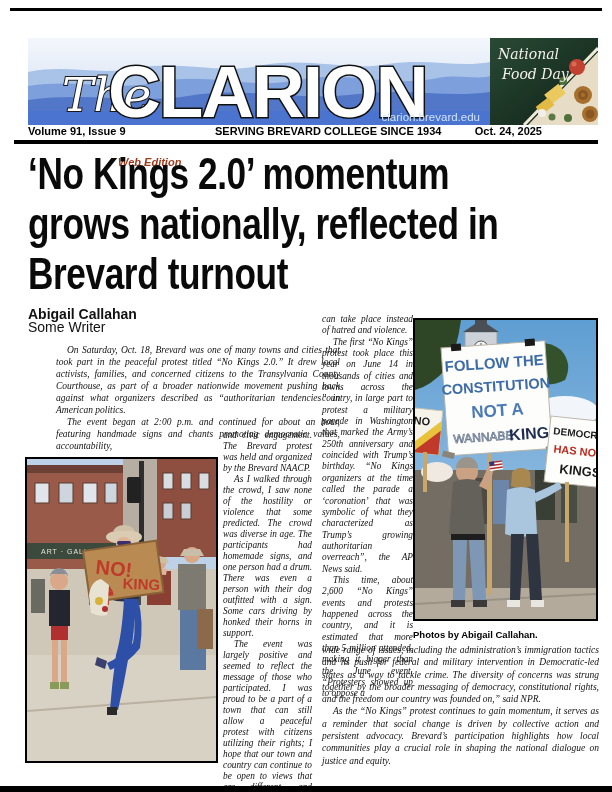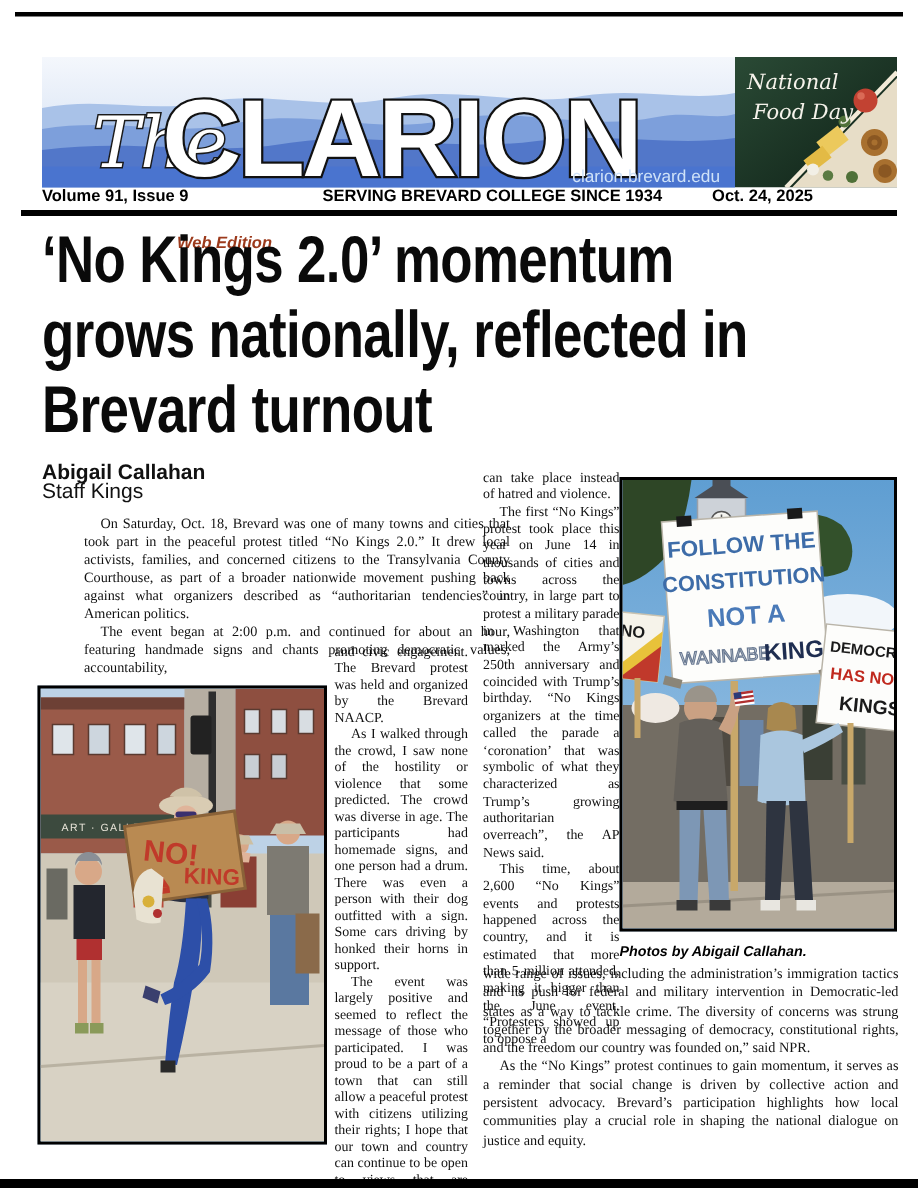--- a/index.html
+++ b/index.html
@@ -10,32 +10,32 @@
   .infobar{position:absolute;left:0;top:125px;width:556px;height:16px;
            font-family:"Liberation Sans",sans-serif;font-weight:bold;font-size:11px;color:#000;}
   .infobar span{position:absolute;top:0;white-space:nowrap;}
   .vol{left:28px;} .ed{left:118px;font-style:italic;margin-top:31px;} .tag{left:215px;} .date{right:14px;}
   .headline{position:absolute;left:28px;top:149px;width:700px;
             font-family:"Liberation Sans",sans-serif;font-weight:bold;font-size:44px;
             letter-spacing:-0.5px;color:#0a0a0a;transform:scaleX(0.80);transform-origin:left top;}
   .headline div{line-height:50px;white-space:nowrap;}
   .byline{position:absolute;left:28px;top:308px;font-family:"Liberation Sans",sans-serif;font-size:14px;line-height:13px;}
   .byline .author{font-weight:bold;}
-  .seg{position:absolute;text-align:justify;}
+  .seg{position:absolute;text-align:justify;font-style:italic;}
   .seg p{margin:0;text-indent:11px;}
   .seg.cont p:first-child{text-indent:0;}
   .seg1{left:28px;top:344px;width:284px;font-size:9.5px;line-height:12px;margin-left:28px;}
   .seg2{left:223px;top:430px;width:89px;font-size:9.3px;line-height:11px;}
   .seg3{left:322px;top:314px;width:91px;font-size:9.3px;line-height:11.35px;}
   .seg4{left:322px;top:644px;width:277px;font-size:9.5px;line-height:12.3px;}
   .photo{position:absolute;border:2px solid #000;overflow:hidden;background:#9db8cc;}
   .photo-left{left:25px;top:457px;width:189px;height:302px;}
   .photo-right{left:413px;top:318px;width:181px;height:299px;}
   .caption{position:absolute;left:413px;top:629px;font-family:"Liberation Sans",sans-serif;
-           font-weight:bold;font-size:9.5px;color:#000;font-style:italic;}
+           font-weight:bold;font-size:9.5px;color:#000;}
   .bottombar{position:absolute;left:0;top:786px;width:612px;height:6px;background:#000;}
   svg text{user-select:none;}
 </style>
 </head>
 <body>
 
 <div class="page">
 
   <div class="rule" style="left:10px;top:8px;width:592px;height:2.5px;"></div>
 
@@ -93,21 +93,21 @@
   <div class="rule" style="left:14px;top:140px;width:584px;height:3.5px;"></div>
 
   <div class="headline">
     <div>‘No Kings 2.0’ momentum</div>
     <div>grows nationally, reflected in</div>
     <div>Brevard turnout</div>
   </div>
 
   <div class="byline">
     <div class="author">Abigail Callahan</div>
-    <div>Staff Kings</div>
+    <div>Some Writer</div>
   </div>
 
   <div class="seg seg1">
       <p>On Saturday, Oct. 18, Brevard was one of many towns and cities that took part in the peaceful protest titled “No Kings 2.0.” It drew local activists, families, and concerned citizens to the Transylvania County Courthouse, as part of a broader nationwide movement pushing back against what organizers described as “authoritarian tendencies” in American politics.</p>
       <p>The event began at 2:00 p.m. and continued for about an hour, featuring handmade signs and chants promoting democratic values, accountability,</p>
     </div>
   <div class="seg seg2 cont">
       <p>and civic engagement. The Brevard protest was held and organized by the Brevard NAACP.</p>
       <p>As I walked through the crowd, I saw none of the hostility or violence that some predicted. The crowd was diverse in age. The participants had homemade signs, and one person had a drum. There was even a person with their dog outfitted with a sign. Some cars driving by honked their horns in support.</p>
       <p>The event was largely positive and seemed to reflect the message of those who participated. I was proud to be a part of a town that can still allow a peaceful protest with citizens utilizing their rights; I hope that our town and country can continue to be open to views that are different, and conversations</p>

